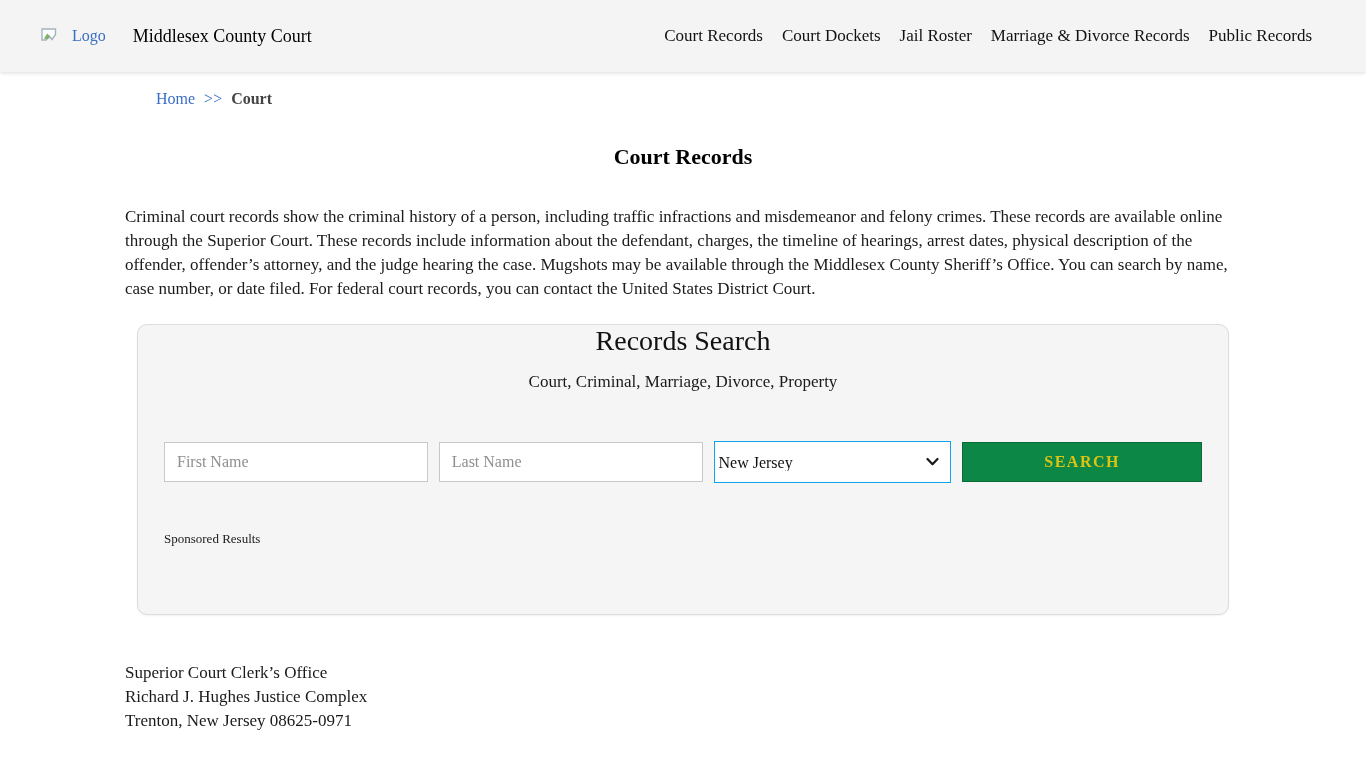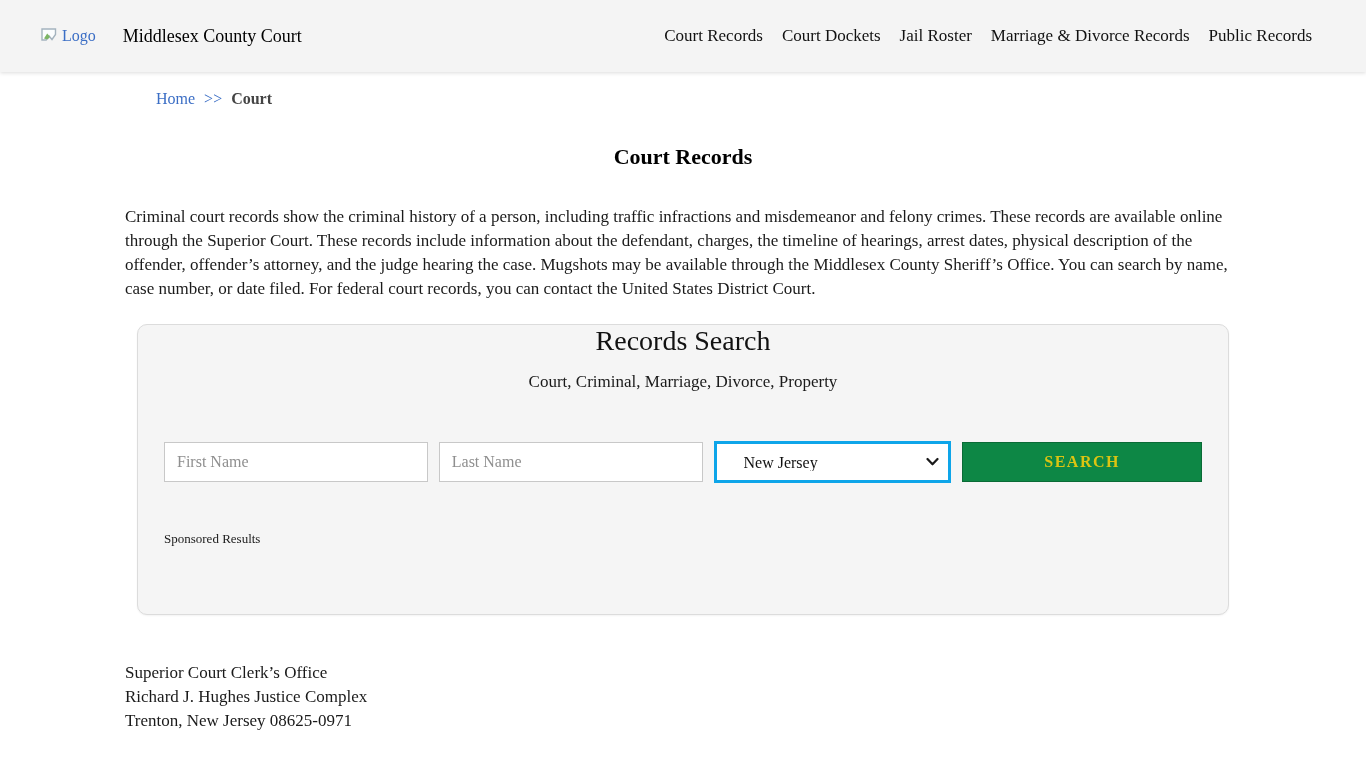--- a/index.html
+++ b/index.html
@@ -24,21 +24,21 @@
     z-index: 2;
   }
   .brand {
     display: flex;
     align-items: center;
     margin-left: 40px;
   }
   .logo-link {
     display: inline-flex;
     align-items: center;
-    gap: 2px;
+    gap: 12px;
     color: #3b6ec5;
     font-size: 16px;
   }
   .site-title {
     margin-left: 27px;
     font-size: 18px;
     color: #000000;
     font-weight: normal;
   }
   .nav {
@@ -115,23 +115,23 @@
   }
   .text-input::placeholder { color: #8f8f8f; opacity: 1; }
   .select-wrap {
     flex: 1;
     position: relative;
     height: 42px;
   }
   .state-select {
     width: 100%;
     height: 42px;
-    border: 3px solid #0ea5e9;
+    border: 1px solid #0ea5e9;
     background: #ffffff;
-    padding: 0 30px 0 27px;
+    padding: 0 30px 0 4px;
     font-family: "Liberation Serif", "DejaVu Serif", serif;
     font-size: 16px;
     color: #111111;
     appearance: none;
     -webkit-appearance: none;
     border-radius: 0;
   }
   .select-chevron {
     position: absolute;
     right: 12px;

